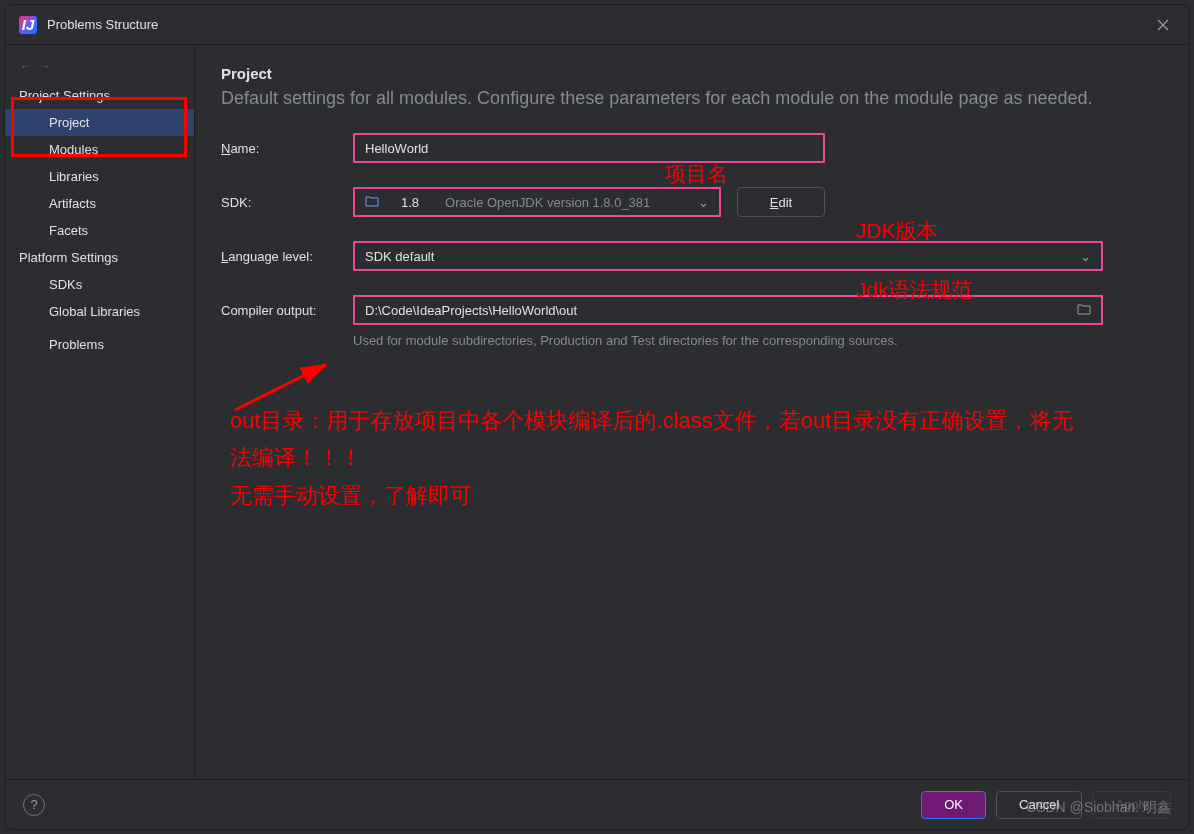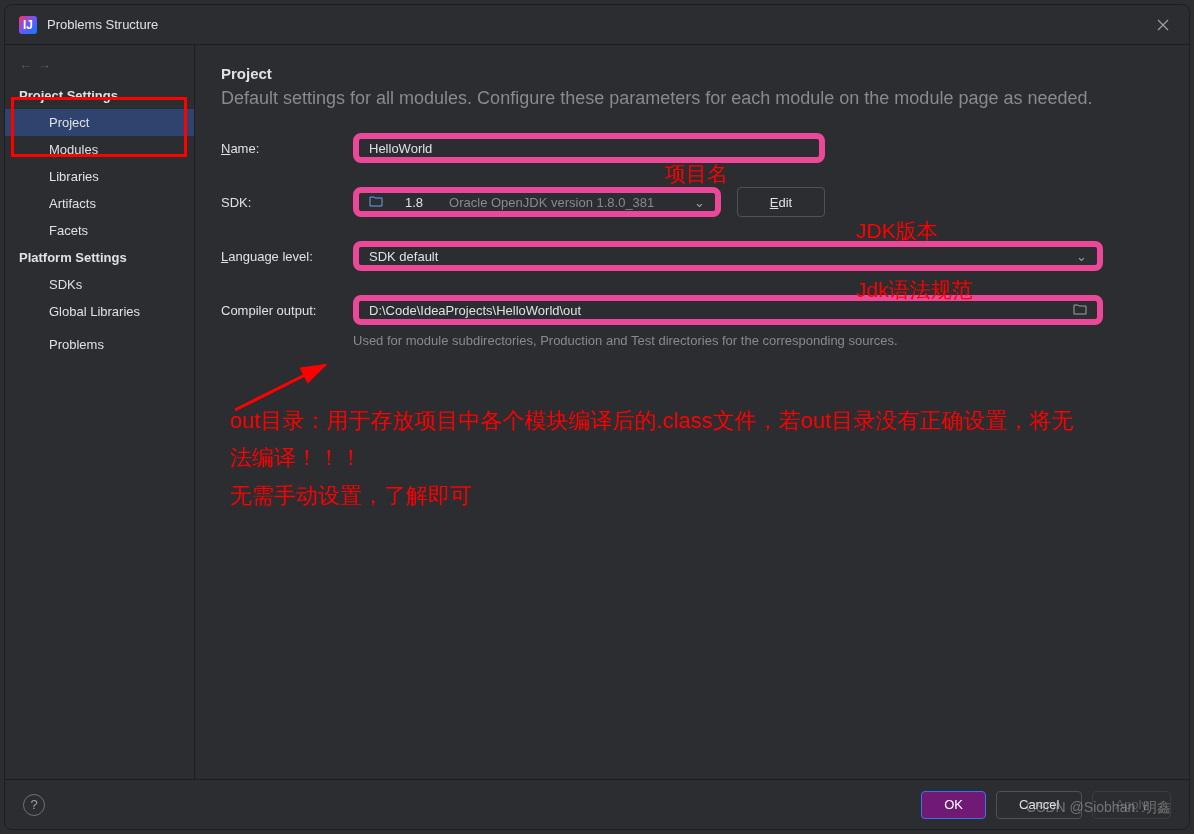--- a/index.html
+++ b/index.html
@@ -28,21 +28,21 @@
   align-items: center;
   padding: 0 14px;
   border-bottom: 1px solid #1e1f22;
 }
 .titlebar .app-icon {
   width: 18px; height: 18px;
   background: linear-gradient(135deg,#fe315d,#6b57ff,#087cfa);
   border-radius: 3px;
   margin-right: 10px;
   display:flex;align-items:center;justify-content:center;
-  font-size:12px;font-weight:bold;color:#fff;
+  font-size:15px;font-weight:bold;color:#fff;font-style:italic;
 }
 .titlebar .title { font-size: 13px; color: #dfe1e5; }
 .titlebar .close {
   margin-left: auto;
   width: 24px; height: 24px;
   display: flex; align-items: center; justify-content: center;
   color: #a0a0a0;
   cursor: pointer;
 }
 .body {
@@ -57,21 +57,21 @@
   padding-top: 6px;
 }
 .nav-arrows {
   display: flex; gap: 6px;
   padding: 6px 14px 10px;
   color: #5a5d63;
 }
 .nav-arrows span { cursor: default; }
 .section-header {
   padding: 6px 14px;
-  font-weight: bold;
+  font-weight: normal;
   color: #dfe1e5;
 }
 .sidebar-item {
   padding: 6px 14px 6px 44px;
   color: #dfe1e5;
   cursor: pointer;
 }
 .sidebar-item.selected {
   background: #2e436e;
 }
@@ -97,22 +97,22 @@
   align-items: center;
   margin-bottom: 24px;
 }
 .form-row .label {
   width: 132px;
   color: #dfe1e5;
 }
 .form-row .u { text-decoration: underline; }
 .input, .combo {
   background: #2b2d30;
-  border: 6px solid #ec4899;
-  border-radius: 8px;
+  border: 2px solid #ec4899;
+  border-radius: 1px;
   height: 30px;
   padding: 0 10px;
   color: #dfe1e5;
   display: flex; align-items: center;
 }
 .input { width: 472px; }
 .sdk-row { display:flex; gap:16px; align-items:center;}
 .combo.sdk { width: 368px; gap:22px;}
 .combo.sdk .folder-icon { color:#6f9df1; }
 .combo.sdk .ver { color:#dfe1e5; margin-right:4px;}

